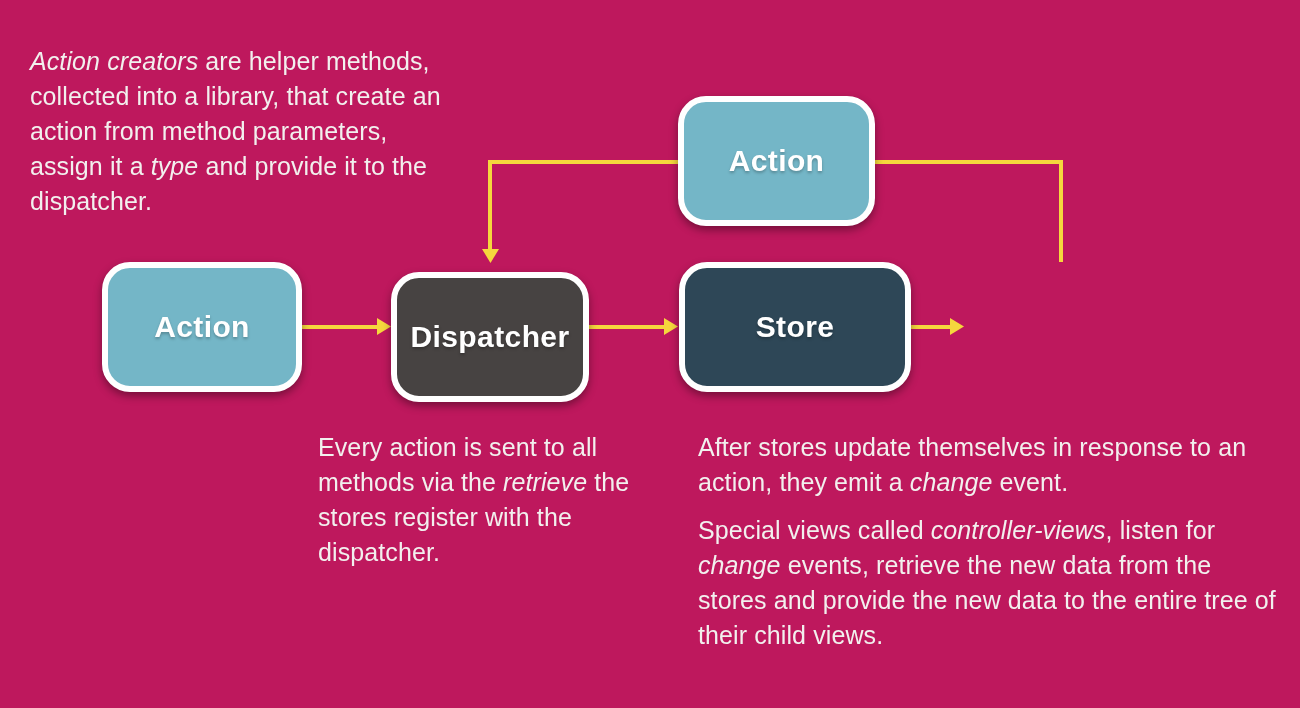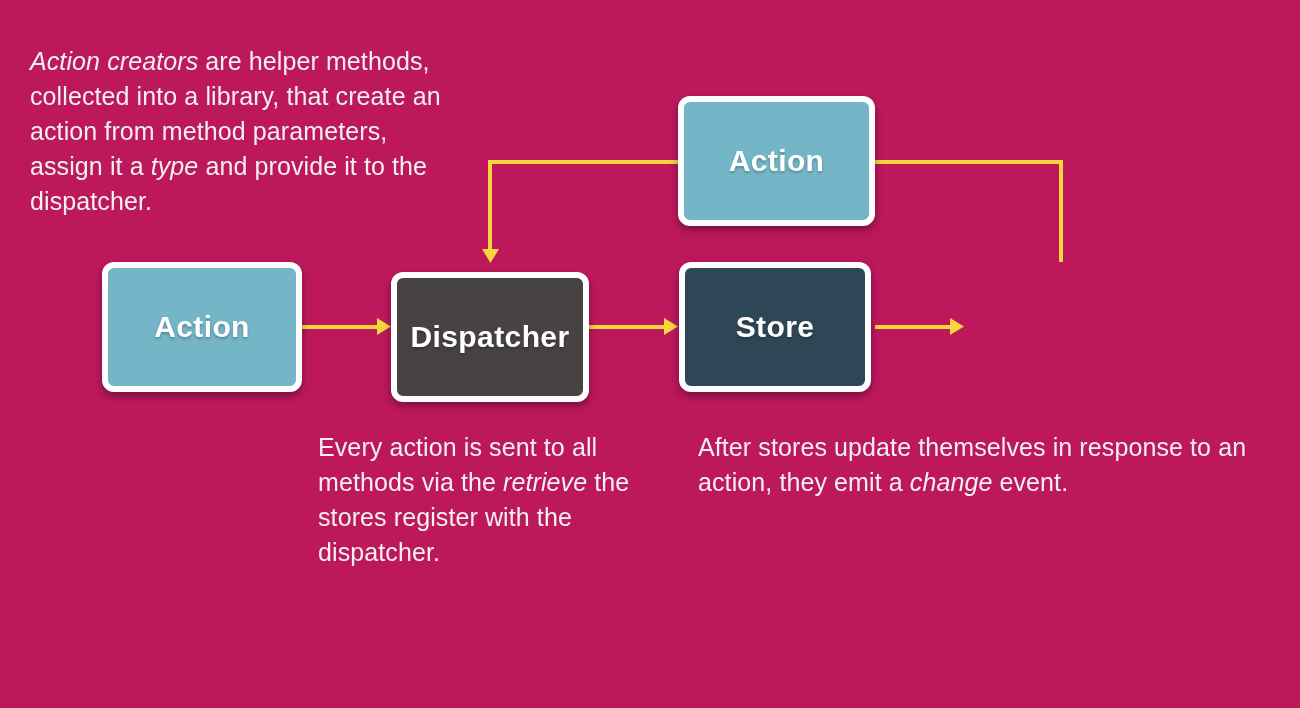--- a/index.html
+++ b/index.html
@@ -19,35 +19,35 @@
   .note em{font-style:italic;}
   .para + .para{margin-top:13px;}
   .intro{left:30px;top:44px;width:432px;}
   .every-action{left:318px;top:430px;width:352px;}
   .stores-note{left:698px;top:430px;width:578px;}
   
   .node{
     position:absolute;
     box-sizing:border-box;
     border:6px solid #ffffff;
-    border-radius:12px;
+    border-radius:28px;
     display:flex;align-items:center;justify-content:center;
     box-shadow:0 4px 9px rgba(0,0,0,.38);
   }
   .node-label{
     color:#ffffff;
     font-size:30px;
     font-weight:bold;
     letter-spacing:.4px;
     text-shadow:0 2px 3px rgba(0,0,0,.25);
   }
   .n-action-top{left:678px;top:96px;width:197px;height:130px;}
   .n-action-left{left:102px;top:262px;width:200px;height:130px;}
   .n-dispatcher{left:391px;top:272px;width:198px;height:130px;}
-  .n-store{left:679px;top:262px;width:192px;height:130px;justify-content:center;}
+  .n-store{left:679px;top:262px;width:232px;height:130px;justify-content:center;}
   .n-view{left:964px;top:262px;width:200px;height:130px;}
   
   .line{position:absolute;}
   .h{height:4px;}
   .v{width:4px;}
   .head{position:absolute;}
   .head-right{width:14px;height:17px;clip-path:polygon(0 0,100% 50%,0 100%);}
   .head-down{width:17px;height:14px;clip-path:polygon(0 0,100% 0,50% 100%);}
   .a1-line{left:302px;top:325px;width:76px;}
   .a1-head{left:377px;top:318px;}
@@ -98,15 +98,16 @@
 
   <div class="node n-store" style="background-color: rgb(46, 71, 87);">
     <span class="node-label">Store</span>
   </div>
 
 
   <div class="note every-action"><span>Every action is sent to all methods via the </span><em>retrieve</em><span> the stores register with the dispatcher.</span></div>
 
   <div class="note stores-note">
     <div class="para"><span>After stores update themselves in response to an action, they emit a </span><em>change</em><span> event.</span></div>
+    <div class="para"><span>Special views called </span><em>controller-views</em><span>, listen for </span><em>change</em><span> events, retrieve the new data from the stores and provide the new data to the entire tree of their child views.</span></div>
   </div>
 
 </div>
 
 </body></html>

